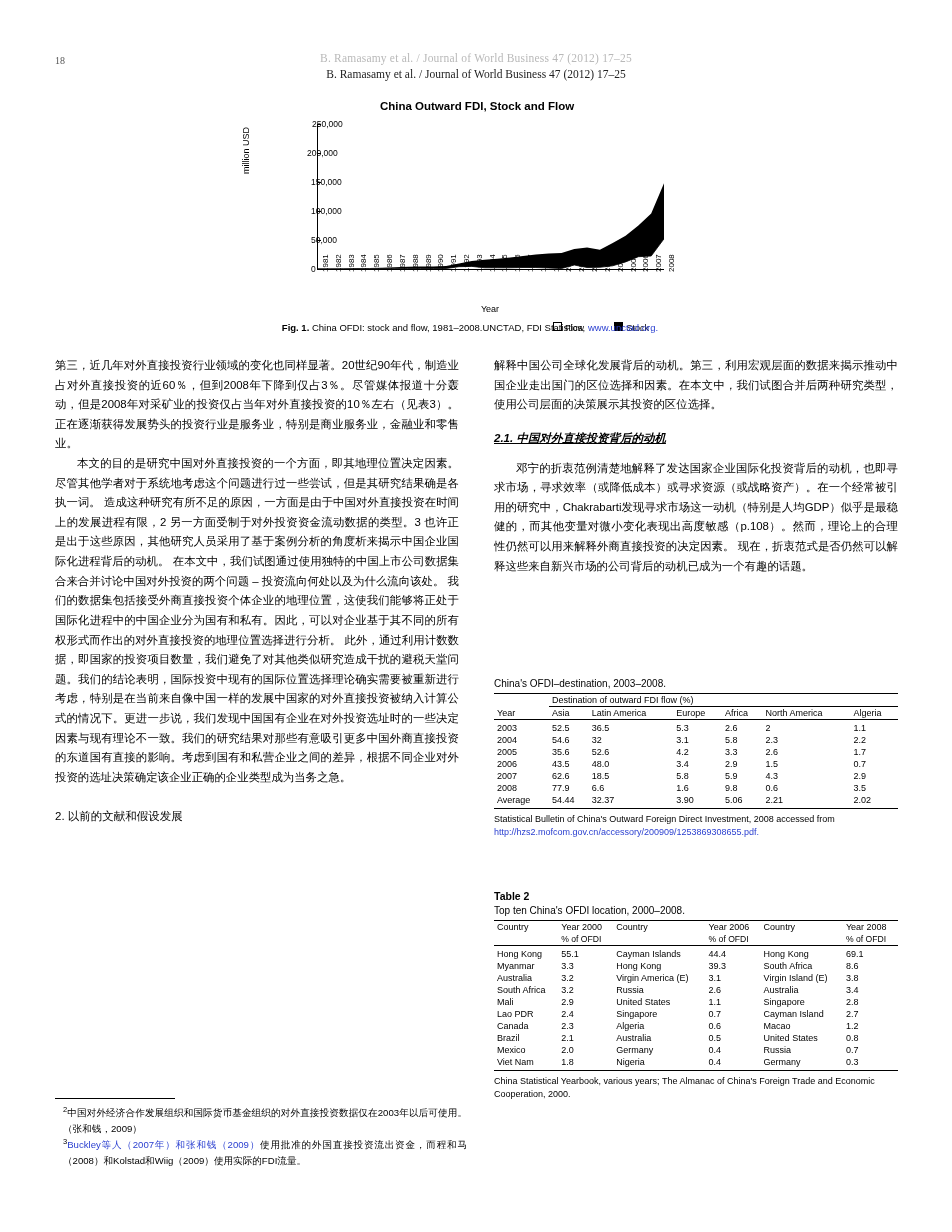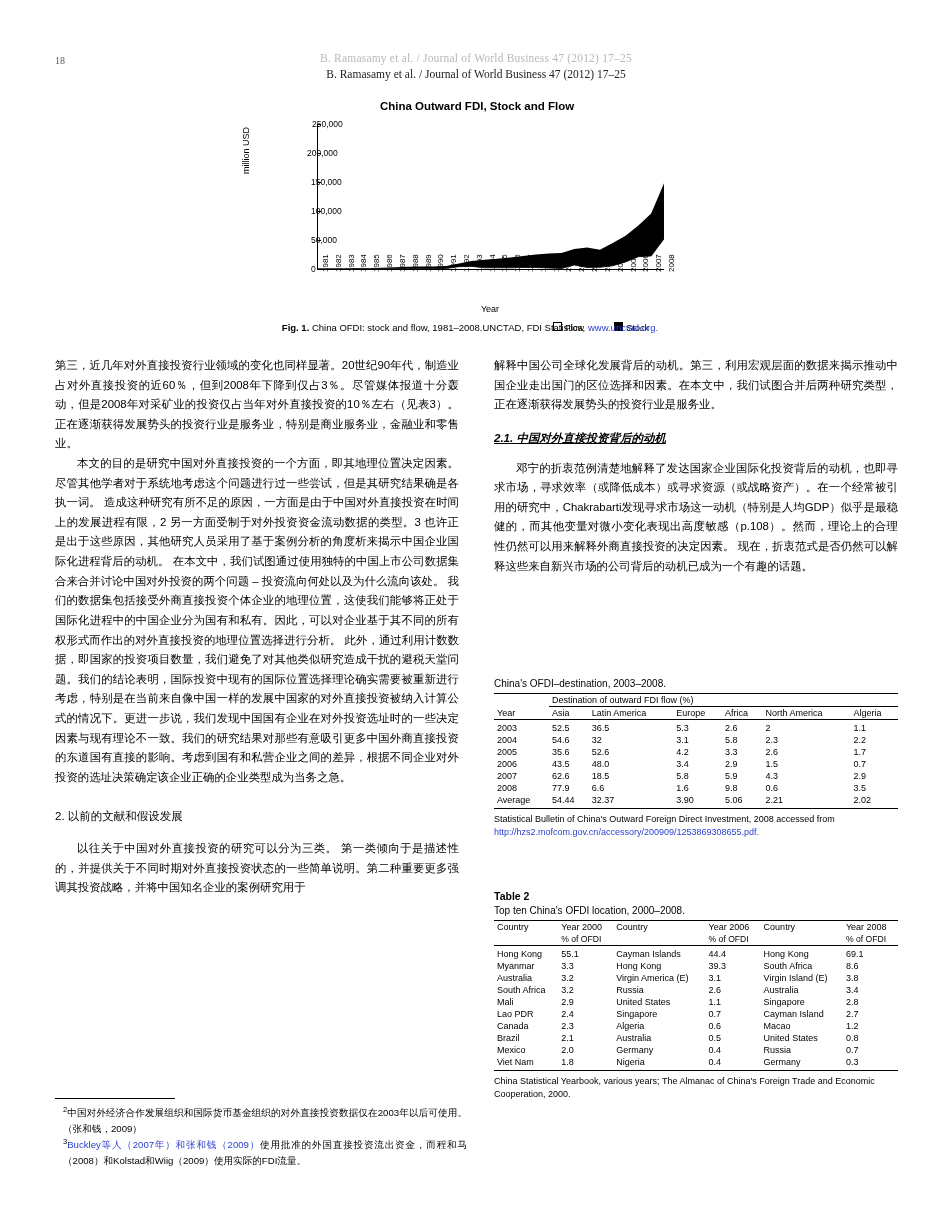--- a/index.html
+++ b/index.html
@@ -196,35 +196,34 @@
   <div class="figcap">
     <b>Fig. 1.</b>
     <span>China OFDI: stock and flow, 1981–2008.UNCTAD, FDI Statistics,</span>
     <span class="lnk">www.unctad.org.</span>
   </div>
 
   <div class="col left">
     <p>第三，近几年对外直接投资行业领域的变化也同样显著。20世纪90年代，制造业占对外直接投资的近60％，但到2008年下降到仅占3％。尽管媒体报道十分轰动，但是2008年对采矿业的投资仅占当年对外直接投资的10％左右（见表3）。正在逐渐获得发展势头的投资行业是服务业，特别是商业服务业，金融业和零售业。</p>
     <p class="ind">本文的目的是研究中国对外直接投资的一个方面，即其地理位置决定因素。 尽管其他学者对于系统地考虑这个问题进行过一些尝试，但是其研究结果确是各执一词。 造成这种研究有所不足的原因，一方面是由于中国对外直接投资在时间上的发展进程有限，2 另一方面受制于对外投资资金流动数据的类型。3 也许正是出于这些原因，其他研究人员采用了基于案例分析的角度析来揭示中国企业国际化进程背后的动机。 在本文中，我们试图通过使用独特的中国上市公司数据集合来合并讨论中国对外投资的两个问题 – 投资流向何处以及为什么流向该处。 我们的数据集包括接受外商直接投资个体企业的地理位置，这使我们能够将正处于国际化进程中的中国企业分为国有和私有。因此，可以对企业基于其不同的所有权形式而作出的对外直接投资的地理位置选择进行分析。 此外，通过利用计数数据，即国家的投资项目数量，我们避免了对其他类似研究造成干扰的避税天堂问题。我们的结论表明，国际投资中现有的国际位置选择理论确实需要被重新进行考虑，特别是在当前来自像中国一样的发展中国家的对外直接投资被纳入计算公式的情况下。更进一步说，我们发现中国国有企业在对外投资选址时的一些决定因素与现有理论不一致。我们的研究结果对那些有意吸引更多中国外商直接投资的东道国有直接的影响。考虑到国有和私营企业之间的差异，根据不同企业对外投资的选址决策确定该企业正确的企业类型成为当务之急。</p>
     <div class="sec-h2">2. 以前的文献和假设发展</div>
-    <p class="ind">以往关于中国对外直接投资的研究可以分为三类。 第一类倾向于是描述性的，并提供关于不同时期对外直接投资状态的一些简单说明。第二种重要更多强调其投资战略，并将中国知名企业的案例研究用于</p>
   </div>
 
   <div class="fnrule"></div>
   <div class="footnotes">
     <div>
       <sup>2</sup><span>中国对外经济合作发展组织和国际货币基金组织的对外直接投资数据仅在2003年以后可使用。（张和钱，2009）</span>
     </div>
     <div>
       <sup>3</sup><span class="lnk">Buckley等人（2007年）和张和钱（2009）</span><span>使用批准的外国直接投资流出资金，而程和马（2008）和Kolstad和Wiig（2009）使用实际的FDI流量。</span>
     </div>
   </div>
 
   <div class="col right">
-    <p>解释中国公司全球化发展背后的动机。第三，利用宏观层面的数据来揭示推动中国企业走出国门的区位选择和因素。在本文中，我们试图合并后两种研究类型，正在逐渐获得发展势头的投资行业是服务业。</p>
+    <p>解释中国公司全球化发展背后的动机。第三，利用宏观层面的数据来揭示推动中国企业走出国门的区位选择和因素。在本文中，我们试图合并后两种研究类型，使用公司层面的决策展示其投资的区位选择。</p>
     <div class="sec-h">2.1. 中国对外直接投资背后的动机</div>
     <p class="ind">邓宁的折衷范例清楚地解释了发达国家企业国际化投资背后的动机，也即寻求市场，寻求效率（或降低成本）或寻求资源（或战略资产）。在一个经常被引用的研究中，Chakrabarti发现寻求市场这一动机（特别是人均GDP）似乎是最稳健的，而其他变量对微小变化表现出高度敏感（p.108）。然而，理论上的合理性仍然可以用来解释外商直接投资的决定因素。 现在，折衷范式是否仍然可以解释这些来自新兴市场的公司背后的动机已成为一个有趣的话题。</p>
   </div>
 
   <div class="tblblock" style="top:678px">
     <div class="tbl-cap">China's OFDI–destination, 2003–2008.</div>
     <table id="table1">
         <tbody>
           <tr class="rule-top">
             <td rowspan="2" style="vertical-align:bottom">Year</td>

